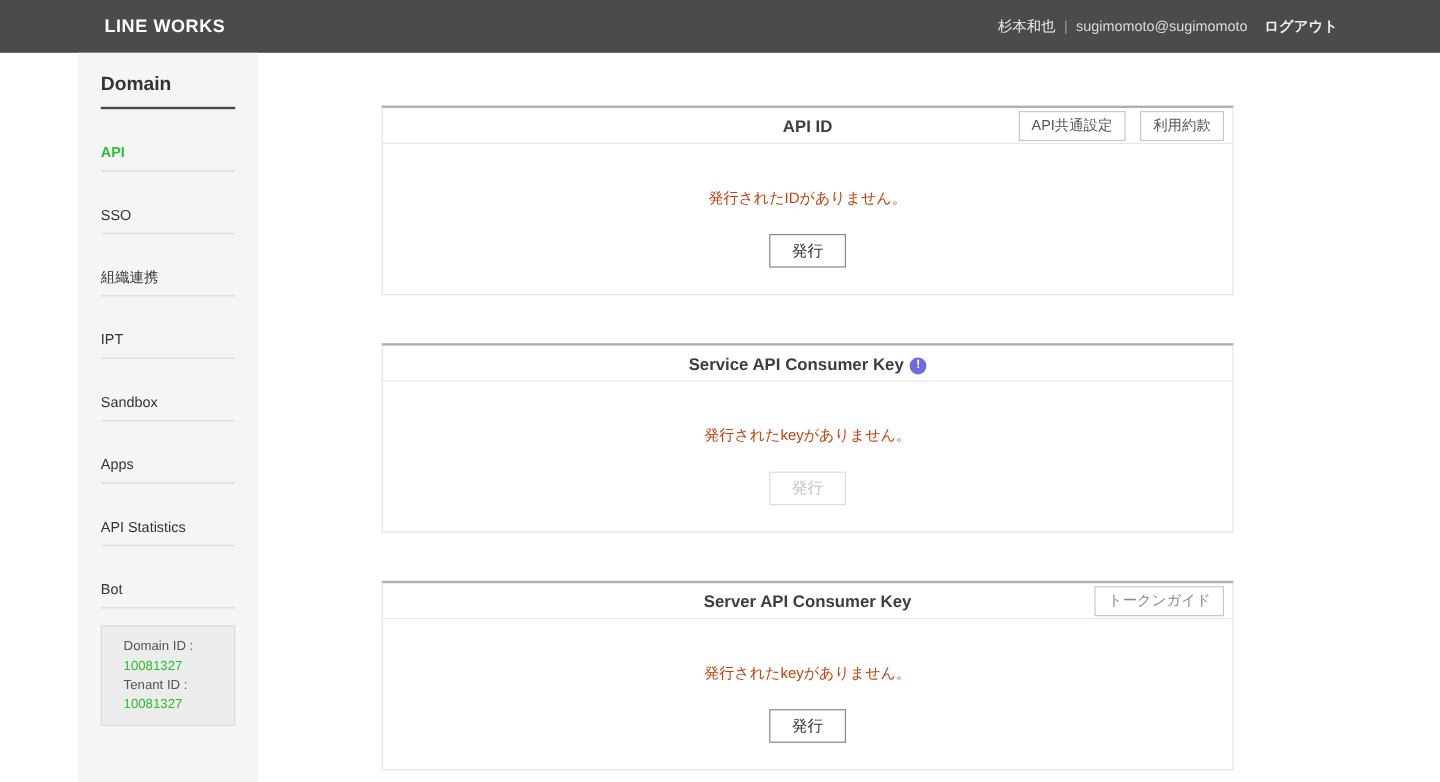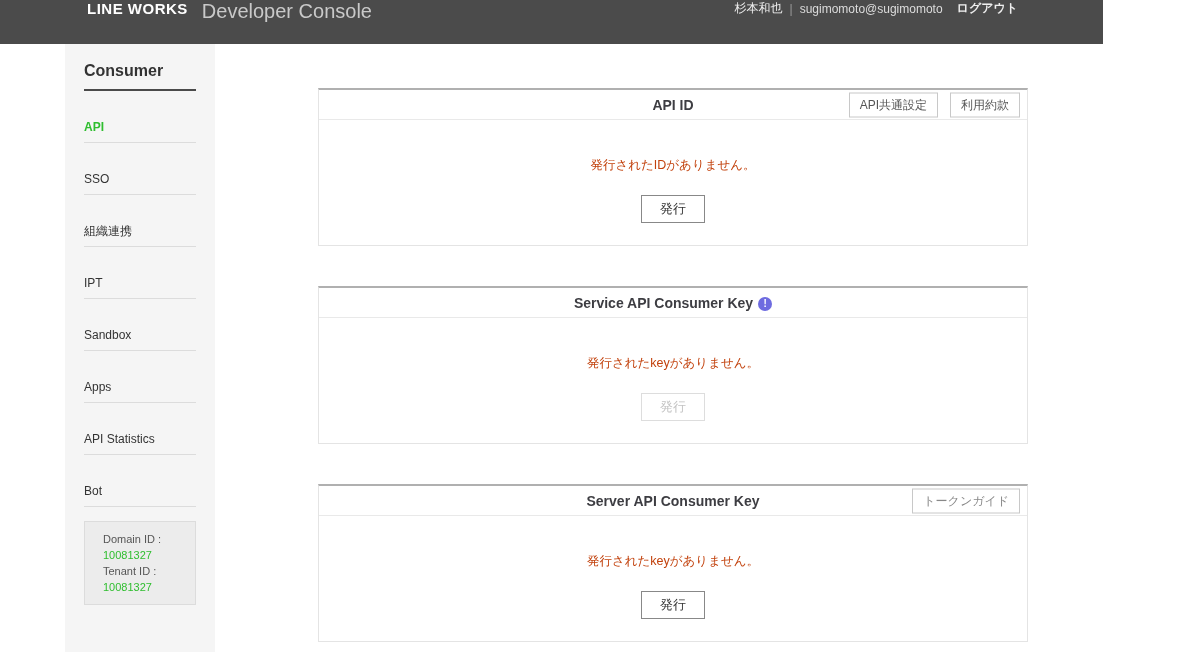--- a/index.html
+++ b/index.html
@@ -1,21 +1,21 @@
 <!DOCTYPE html>
 <html><head>
 <meta charset="utf-8">
 <style>
   * { margin: 0; padding: 0; box-sizing: border-box; }
   html, body { width: 1200px; height: 652px; background: #ffffff; overflow: hidden;
     font-family: "Liberation Sans", "DejaVu Sans", sans-serif; }
 
   
-  .app-header { position: absolute; left: 0; top: 0; width: 1103px; height: 44px;
-    background: #4b4b4b; display: flex; align-items: flex-start;
+  .app-header { position: absolute; left: 0; top: 0; width: 1200px; height: 44px;
+    background: #4b4b4b; display: flex; align-items: center;
     padding: 0 85px 0 87px; }
   .logo { color: #ffffff; font-size: 15px; font-weight: bold; letter-spacing: .5px; white-space: nowrap; }
   .console-title { color: #c9c9c9; font-size: 20px; font-weight: 400; margin-left: 14px; white-space: nowrap; }
   .user-area { margin-left: auto; display: flex; align-items: center; font-size: 12px; color: #dddddd; white-space: nowrap; }
   .user-name { color: #eeeeee; }
   .user-sep { color: #9a9a9a; margin: 0 7px; }
   .user-email { color: #dcdcdc; }
   .logout-link { color: #eeeeee; margin-left: 14px; cursor: pointer; font-weight: bold; }
 
   
@@ -53,31 +53,30 @@
     border: 1px solid #888888; padding: 4px 18px; cursor: pointer; font-family: inherit; }
   .btn-issue.disabled { color: #c3c3c3; border-color: #dddddd; cursor: default; }
 
   :root { --green: #2fbe2f; }
 </style>
 </head>
 <body>
 
 <header class="app-header">
   <span class="logo">LINE WORKS</span>
-  <span class="console-title">Developer Console</span>
   <div class="user-area">
     <span class="user-name">杉本和也</span>
     <span class="user-sep">|</span>
     <span class="user-email">sugimomoto@sugimomoto</span>
     <a class="logout-link">ログアウト</a>
   </div>
 </header>
 
 <aside class="sidebar">
-  <h2 class="sidebar-heading">Consumer</h2>
+  <h2 class="sidebar-heading">Domain</h2>
   <ul class="sidebar-menu">
     <li class="active">API</li>
     <li>SSO</li>
     <li>組織連携</li>
     <li>IPT</li>
     <li>Sandbox</li>
     <li>Apps</li>
     <li>API Statistics</li>
     <li>Bot</li>
   </ul>

